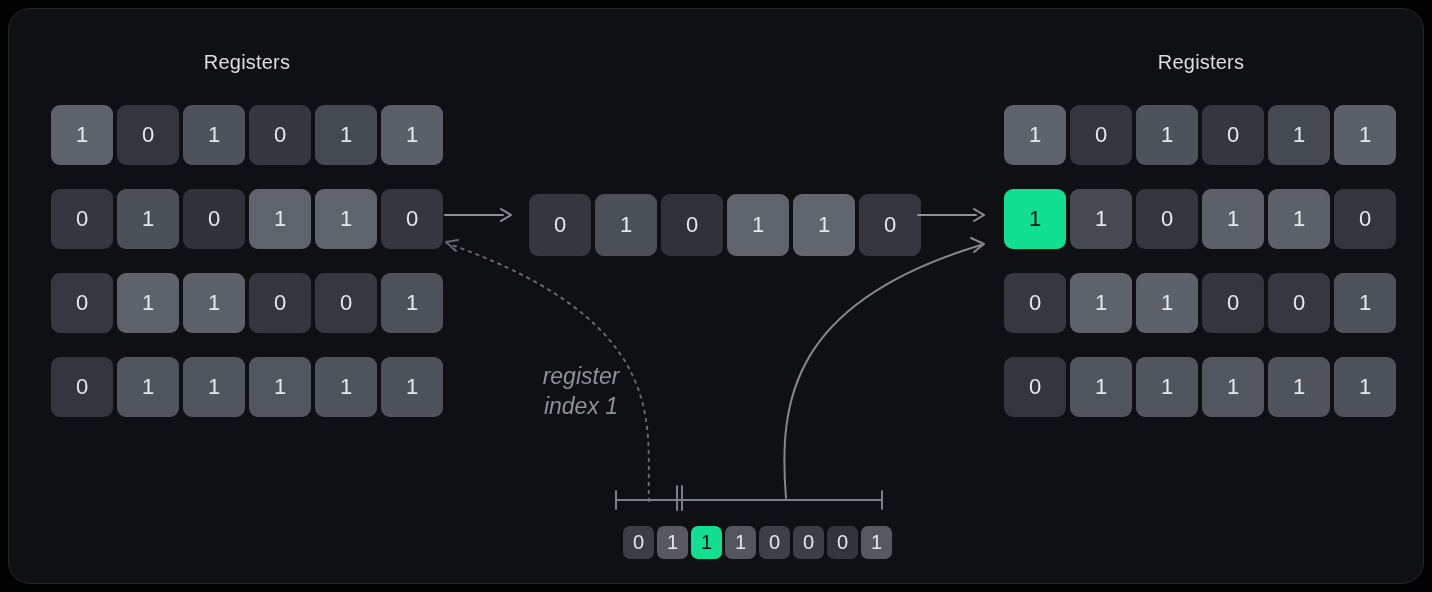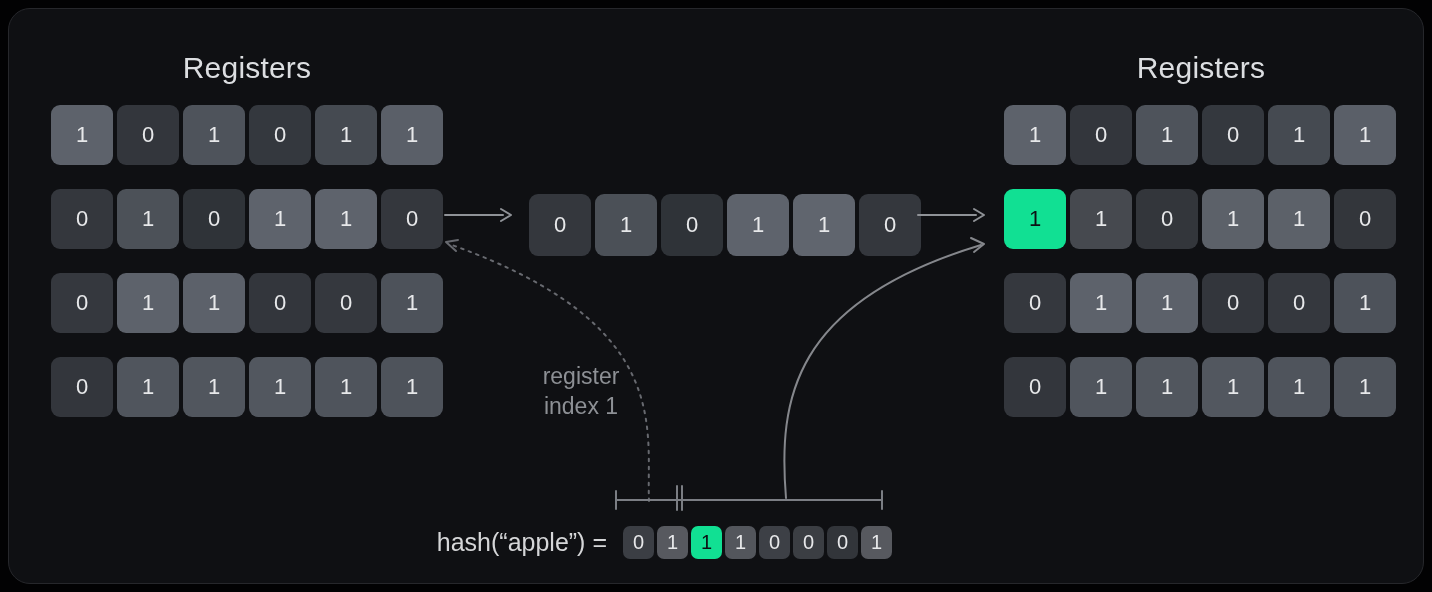--- a/index.html
+++ b/index.html
@@ -13,21 +13,21 @@
     position:absolute; left:8px; top:8px;
     width:1416px; height:576px;
     box-sizing:border-box;
     background:#0f1013;
     border:1px solid #26272b;
     border-radius:22px;
   }
   .reg-title {
     position:absolute; top:42px;
     transform:translateX(-50%);
-    font-size:30px; color:#dcdee1;
+    font-size:20px; color:#dcdee1;
     letter-spacing:0.2px;
     white-space:nowrap;
   }
   #left-title  { left:238px; }
   #right-title { left:1192px; }
 
   .grid {
     position:absolute;
     display:grid;
     grid-template-columns:repeat(6,62px);
@@ -66,21 +66,21 @@
   .annotation {
     position:absolute; top:352px;
     transform:translateX(-50%);
     text-align:center;
     font-size:23px; line-height:30px;
     color:#8d9095;
     white-space:nowrap;
   }
   #ann-register  { left:572px; }
   #ann-aggregate { left:856px; }
-  .annotation span { display:block; }
+  .annotation span { display:block;font-style:italic; }
 
   svg.overlay {
     position:absolute; left:0; top:0;
     width:1432px; height:592px;
     pointer-events:none;
   }
 </style>
 </head>
 <body>
 
@@ -150,21 +150,20 @@
       <div class="cell" style="background: rgb(82, 87, 95);">1</div>
       <div class="cell" style="background: rgb(79, 84, 92);">1</div>
       <div class="cell" style="background: rgb(78, 83, 91);">1</div>
     </div>
 
   <div class="annotation" id="ann-register">
     <span>register</span>
     <span>index 1</span>
   </div>
 
-  <div class="hash-label">hash(“apple”) =</div>
 
   <div class="hash-row">
       <div class="cell" style="background: rgb(59, 62, 68);">0</div>
       <div class="cell" style="background: rgb(87, 89, 95);">1</div>
       <div class="cell" style="background: rgb(17, 224, 147); color: rgb(13, 16, 20);">1</div>
       <div class="cell" style="background: rgb(83, 86, 92);">1</div>
       <div class="cell" style="background: rgb(61, 64, 70);">0</div>
       <div class="cell" style="background: rgb(59, 62, 67);">0</div>
       <div class="cell" style="background: rgb(50, 53, 58);">0</div>
       <div class="cell" style="background: rgb(87, 89, 95);">1</div>

